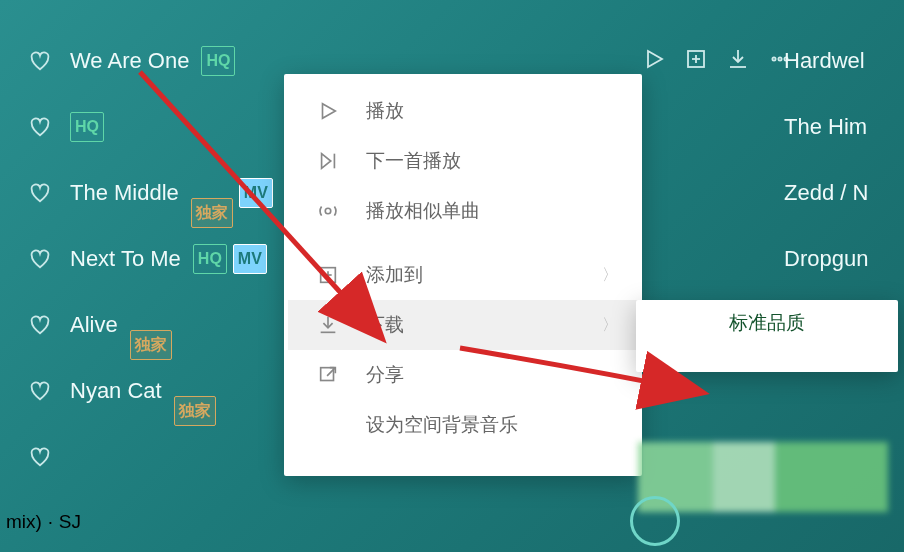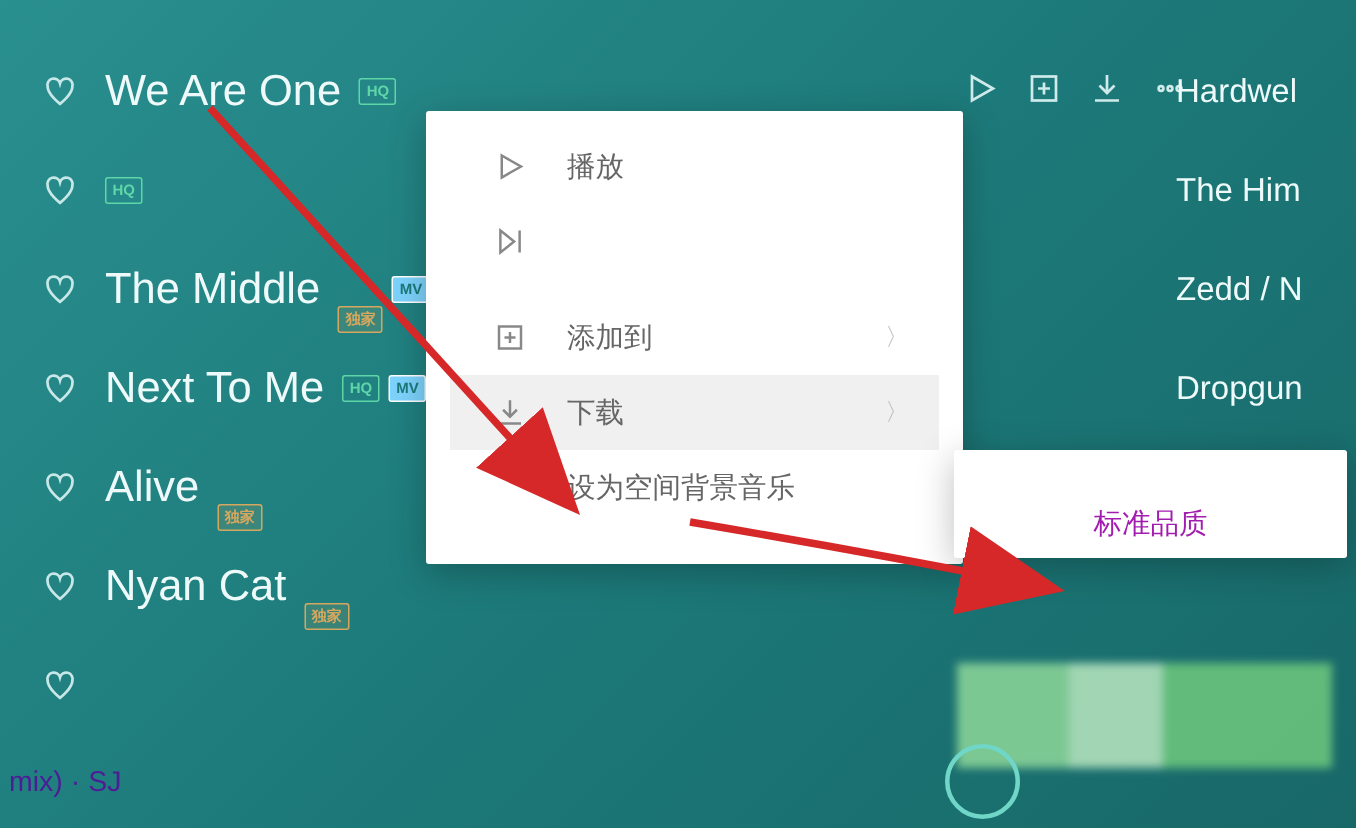--- a/index.html
+++ b/index.html
@@ -15,48 +15,48 @@
     height: 66px; padding: 0 28px;
     position: relative;
   }
   .heart-icon {
     width: 24px; height: 24px; flex-shrink: 0;
     display: flex; align-items: center; justify-content: center;
     margin-right: 18px;
   }
   .heart-icon svg { width: 22px; height: 22px; stroke: #c8e8e8; stroke-width: 2; fill: none; }
   .song-title {
-    font-size: 29px; color: #eefafa; font-weight: 500;
+    font-size: 22px; color: #eefafa; font-weight: 500;
     margin-right: 12px;
   }
   .badge {
     display: inline-flex; align-items: center; justify-content: center;
-    height: 18px; padding: 0 4px; margin-right: 6px;
-    font-size: 10px; font-weight: bold;
+    height: 30px; padding: 0 4px; margin-right: 6px;
+    font-size: 16px; font-weight: bold;
     border: 1.5px solid; border-radius: 2px;
   }
   .badge-hq { border-color: #5fd6a8; color: #5fd6a8; }
   .badge-vip { border-color: #d6a85f; color: #d6a85f; background: rgba(214,168,95,.15); margin-top: 40px; }
   .badge-mv { border-color: #fff; color: #1d7a7a; background: #7dd3fc; }
   .song-artist {
     position: absolute; right: 0; top: 0; bottom: 0;
     display: flex; align-items: center;
     font-size: 22px; color: #eefafa; padding-right: 16px;
     min-width: 120px;
   }
   .row-actions {
     position: absolute; right: 112px; top: 0; bottom: 0;
     display: flex; align-items: center; gap: 18px;
   }
   .row-actions .act svg { width: 24px; height: 24px; stroke: #cfeaea; stroke-width: 1.8; fill: none; }
   .context-menu {
     position: absolute; left: 284px; top: 74px;
     width: 358px; background: #fff; color: #555;
     border-radius: 2px; box-shadow: 0 6px 24px rgba(0,0,0,.25);
-    padding: 12px 16px;
+    padding: 12px 4px;
   }
   .menu-item {
     display: flex; align-items: center;
     height: 50px; padding: 0 28px;
     font-size: 19px; color: #666;
     position: relative;
   }
   .menu-item:hover, .menu-item.hovered { background: #f0f0f0; }
   .menu-sep { height: 14px; }
   .menu-icon {
@@ -69,27 +69,27 @@
     position: absolute; right: 20px;
     color: #bbb; font-size: 16px;
   }
   .sub-menu {
     position: absolute; left: 636px; top: 300px;
     width: 262px; background: #fff; color: #555;
     border-radius: 2px; box-shadow: 0 6px 24px rgba(0,0,0,.25);
     padding: 10px 0;
   }
   .sub-item {
-    display: flex; align-items: flex-end; justify-content: center;
-    height: 52px; font-size: 19px; color: #a21caf;
+    display: flex; align-items: flex-start; justify-content: center;
+    height: 52px; font-size: 19px; color: #14532d;
   }
   .bottom-bar {
     position: absolute; left: 0; bottom: 0; height: 60px;
     display: flex; align-items: center; padding-left: 6px;
-    font-size: 19px; color: #4c1d95;
+    font-size: 19px; color: #000000;
   }
   .corner-blur {
     position: absolute; right: 16px; bottom: 40px;
     width: 250px; height: 70px;
     background: linear-gradient(90deg,#8ed89a 0 30%, #b9e8c0 30% 55%, #6fc97d 55% 100%);
     filter: blur(3px); opacity: .85;
   }
   .circle-ghost {
     position: absolute; right: 224px; bottom: 6px;
     width: 50px; height: 50px; border: 3px solid #6fd6c8; border-radius: 50%;
@@ -201,20 +201,31 @@
     </span>
     <span>播放</span>
   </div>
   <div class="menu-item">
     <span class="menu-icon">
       <svg viewBox="0 0 24 24">
           <path d="M5 4 L15 12 L5 20 Z"></path>
           <line x1="19" y1="4" x2="19" y2="20"></line>
         </svg>
     </span>
+    <span>下一首播放</span>
+  </div>
+  <div class="menu-item">
+    <span class="menu-icon">
+      <svg viewBox="0 0 24 24">
+          <circle cx="12" cy="12" r="3"></circle>
+          <path d="M5 7 A9 9 0 0 0 5 17"></path>
+          <path d="M19 7 A9 9 0 0 1 19 17"></path>
+        </svg>
+    </span>
+    <span>播放相似单曲</span>
   </div>
   <div class="menu-sep"></div>
   <div class="menu-item">
     <span class="menu-icon">
       <svg viewBox="0 0 24 24">
           <rect x="4" y="4" width="16" height="16"></rect>
           <line x1="12" y1="8" x2="12" y2="16"></line>
           <line x1="8" y1="12" x2="16" y2="12"></line>
         </svg>
     </span>
@@ -224,20 +235,30 @@
   <div class="menu-item hovered">
     <span class="menu-icon">
       <svg viewBox="0 0 24 24">
           <path d="M12 3 L12 15"></path>
           <path d="M7 10 L12 15 L17 10"></path>
           <path d="M4 20 L20 20"></path>
         </svg>
     </span>
     <span>下载</span>
     <span class="menu-chevron">〉</span>
+  </div>
+  <div class="menu-item">
+    <span class="menu-icon">
+      <svg viewBox="0 0 24 24">
+          <rect x="4" y="4" width="14" height="14"></rect>
+          <path d="M14 4 L20 4 L20 10"></path>
+          <path d="M20 4 L11 13"></path>
+        </svg>
+    </span>
+    <span>分享</span>
   </div>
   <div class="menu-item">
     <span class="menu-icon blank"></span>
     <span>设为空间背景音乐</span>
   </div>
   <div class="menu-sep"></div>
 </div>
 
 <div class="sub-menu">
   <div class="sub-item">

